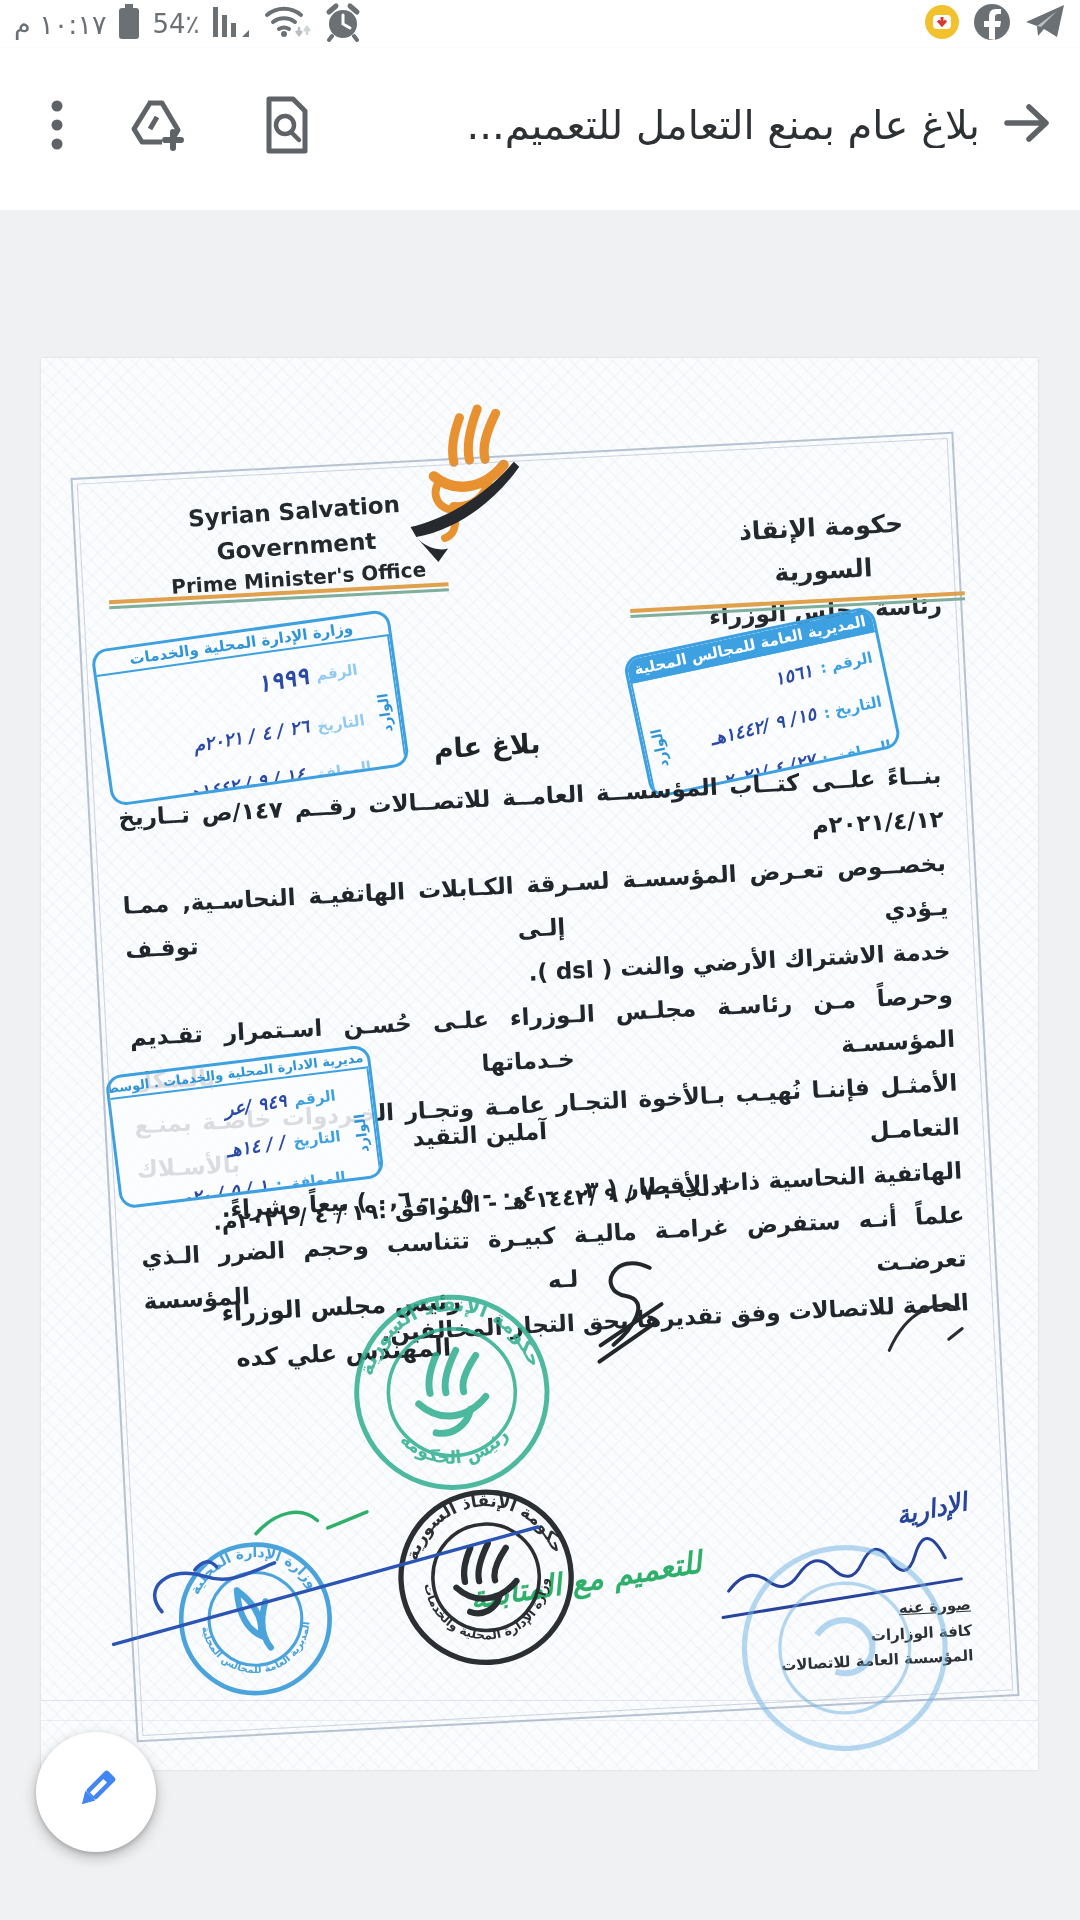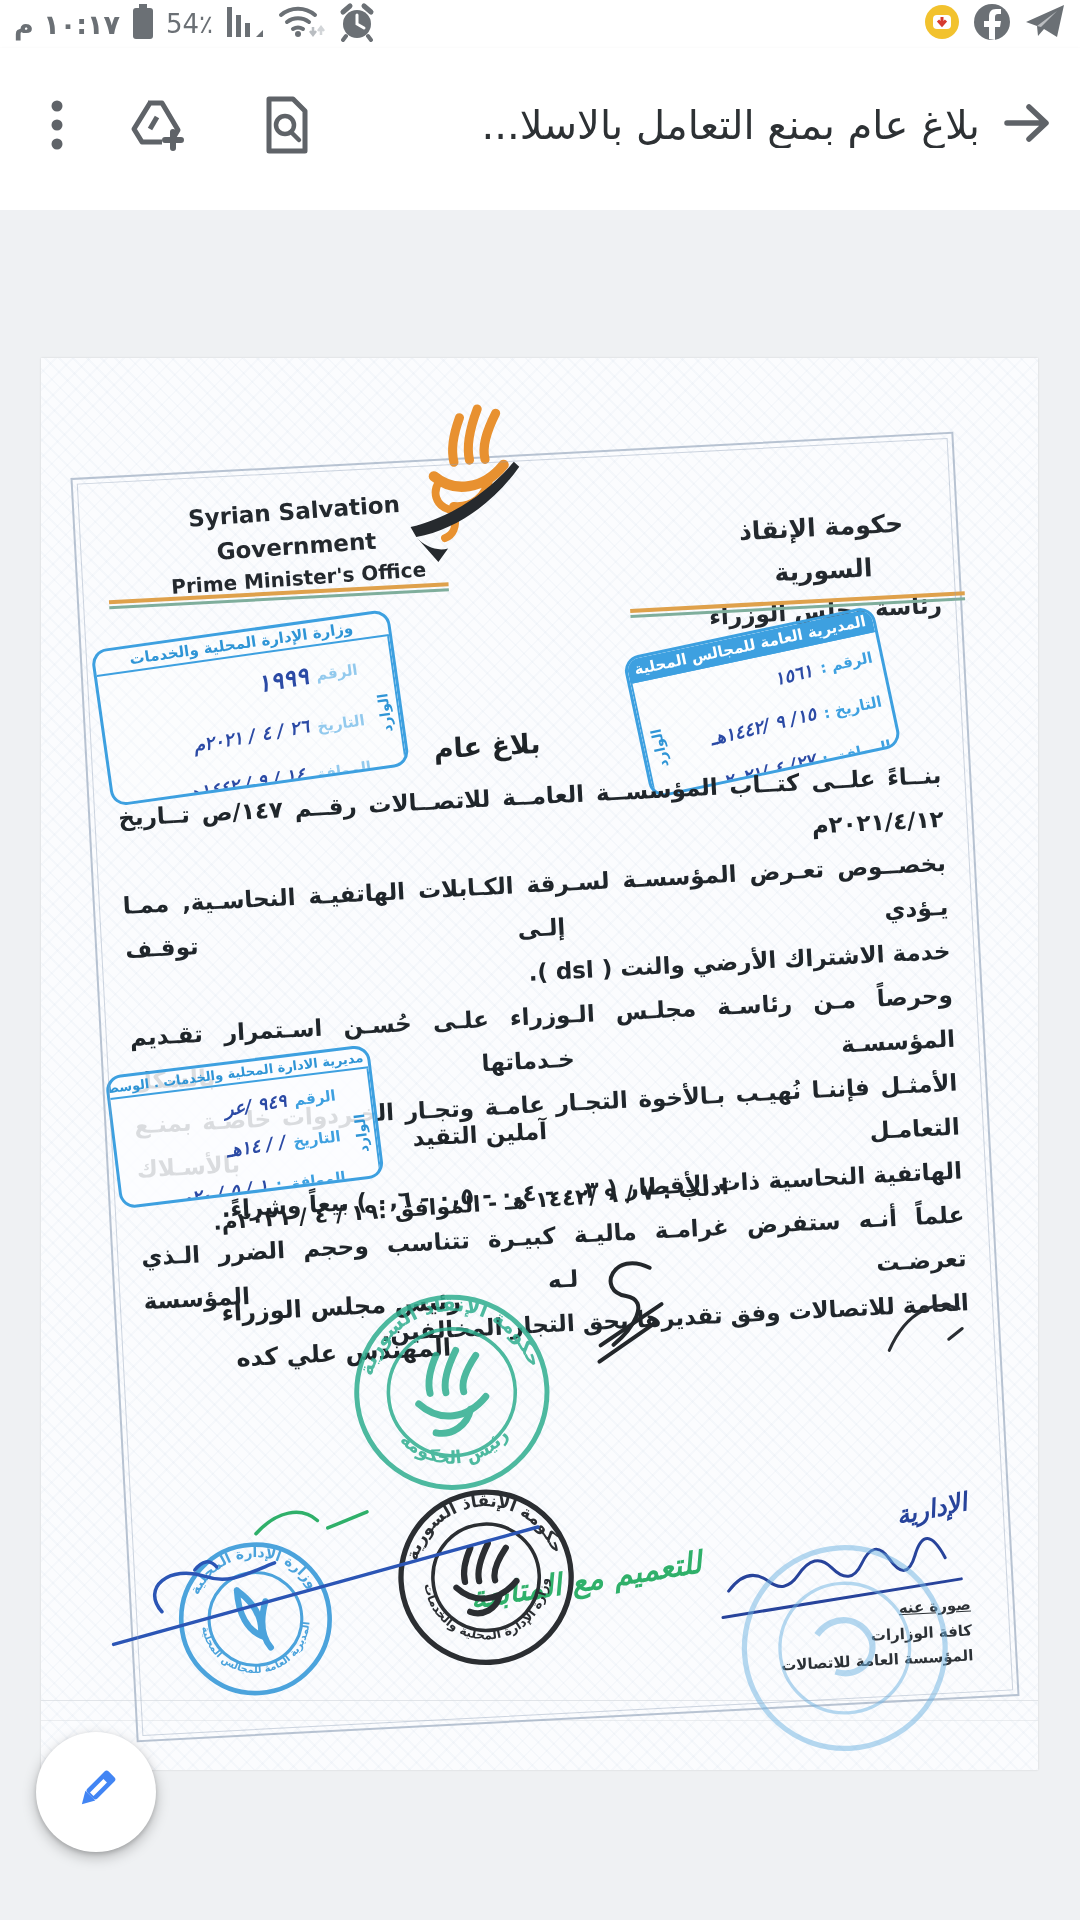--- a/index.html
+++ b/index.html
@@ -5,21 +5,21 @@
   html,body{margin:0;padding:0;}
   body{width:1080px;height:1920px;overflow:hidden;background:#eceef1;
        font-family:"DejaVu Sans","Liberation Sans",sans-serif;}
   .abs{position:absolute;}
   #screen{position:relative;width:1080px;height:1920px;}
 
   
   #statusbar{left:0;top:0;width:1080px;height:48px;background:#fff;display:flex;
              align-items:center;justify-content:space-between;padding:0 14px;box-sizing:border-box;}
   .sb-left{display:flex;align-items:center;gap:12px;color:#6b7075;}
-  .sb-time{font-size:27px;direction:rtl;font-weight:bold;}
+  .sb-time{font-size:27px;direction:rtl;}
   .sb-pct{font-size:26px;direction:rtl;}
   .sb-right{display:flex;align-items:center;gap:13px;}
 
   
   #toolbar{left:0;top:48px;width:1080px;height:162px;background:#fff;
            border-bottom:1px solid #e1e3e6;box-shadow:0 1px 3px rgba(0,0,0,.08);}
   .tb-title{position:absolute;right:100px;top:54px;width:600px;direction:rtl;text-align:right;
             font-size:40px;color:#2d3134;white-space:nowrap;overflow:hidden;}
   .tb-icon{position:absolute;top:50px;width:58px;height:58px;display:flex;align-items:center;justify-content:center;}
 
@@ -158,21 +158,21 @@
     </div>
     <div class="tb-icon" style="left:258px;">
       <span>
         <svg width="52" height="60" viewBox="0 0 52 60">
           <path d="M8,4 h24 l12,12 v40 h-36 z" fill="none" stroke="#5f6368" stroke-width="5" stroke-linejoin="round"></path>
           <circle cx="24" cy="30" r="9" fill="none" stroke="#5f6368" stroke-width="4.5"></circle>
           <path d="M30,37 l8,8" stroke="#5f6368" stroke-width="4.5" stroke-linecap="round"></path>
         </svg>
       </span>
     </div>
-    <div class="tb-title">بلاغ عام بمنع التعامل بالاسلا...</div>
+    <div class="tb-title">بلاغ عام بمنع التعامل للتعميم...</div>
     <div class="tb-icon" style="left:998px;top:48px;">
       <span>
         <svg width="56" height="56" viewBox="0 0 56 56">
             <path d="M8,28 h38 M30,12 l17,16 -17,16" fill="none" stroke="#5f6368" stroke-width="5.5" stroke-linecap="round" stroke-linejoin="round"></path>
           </svg>
       </span>
     </div>
   </div>
 
   <div id="content" class="abs">

